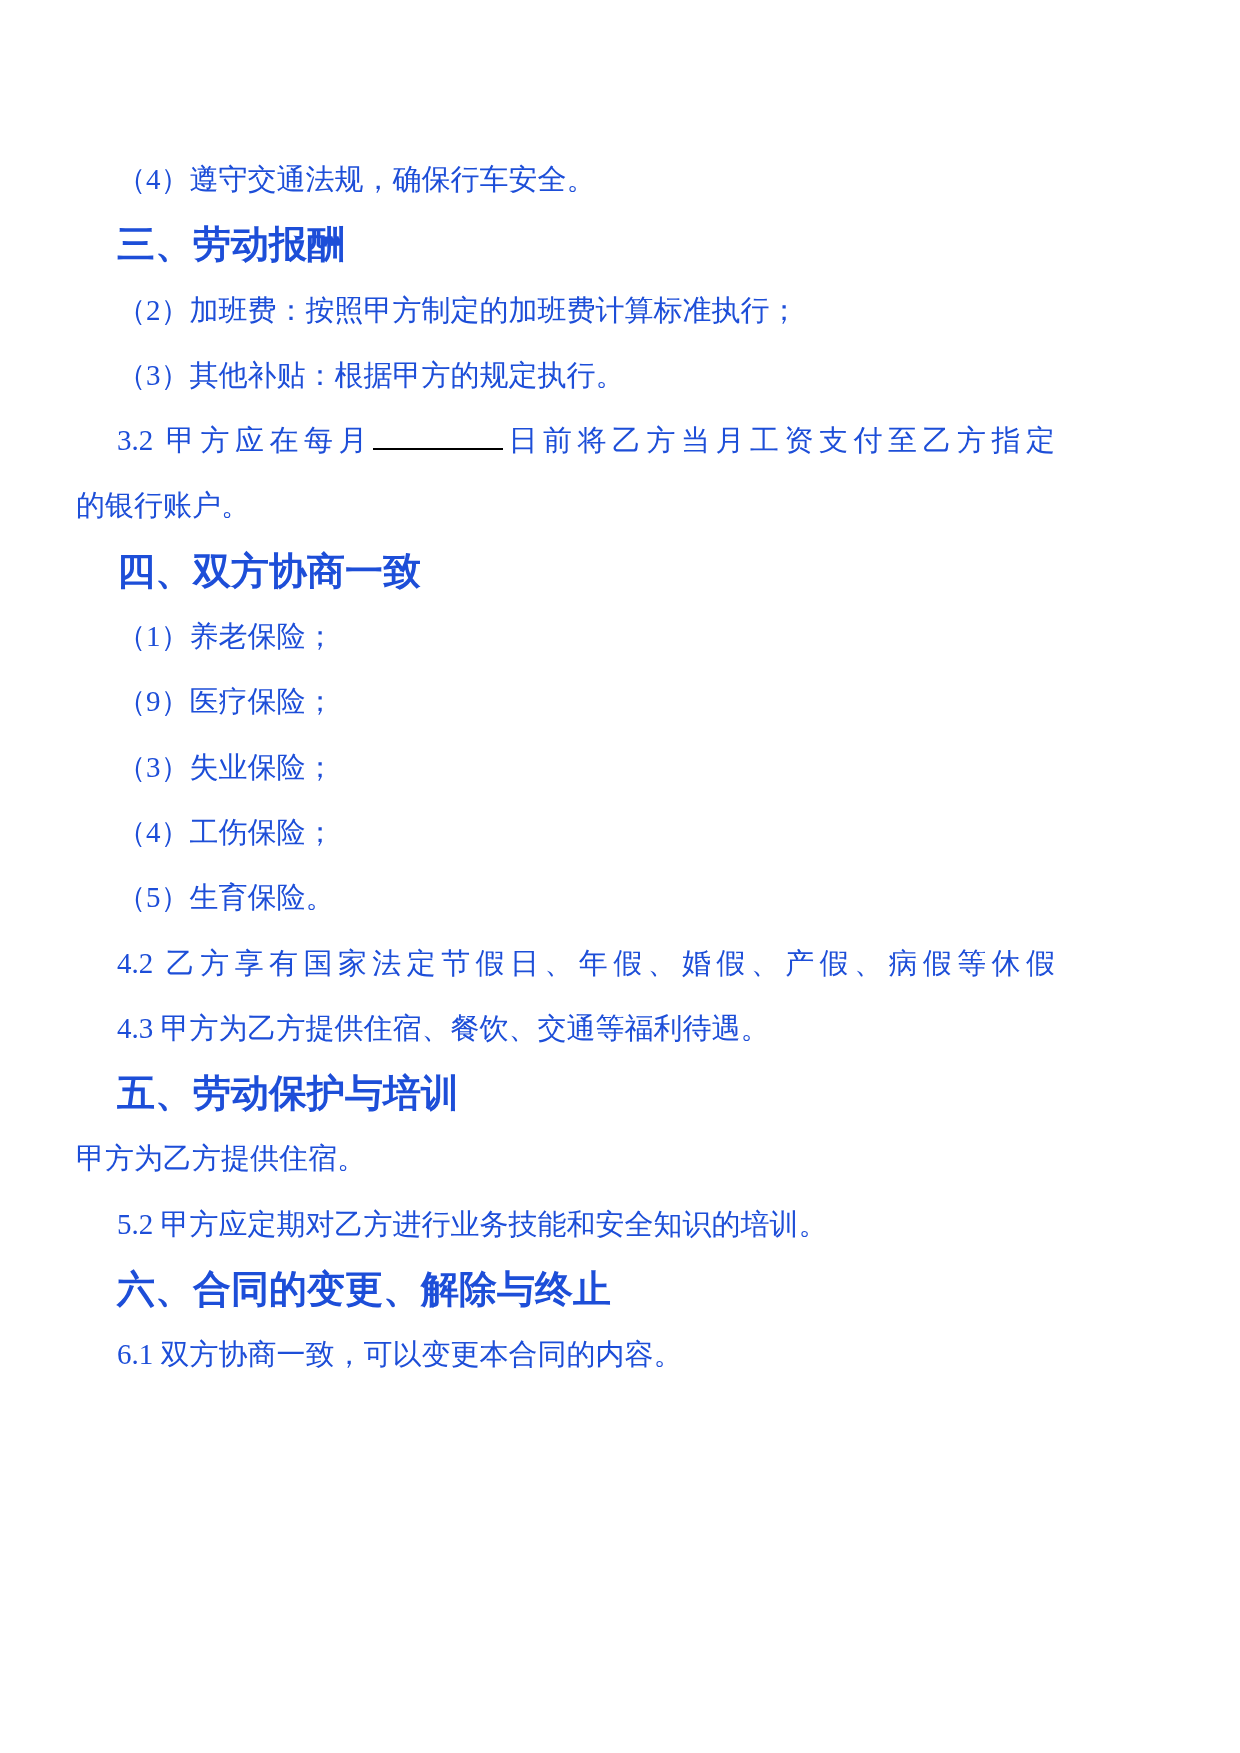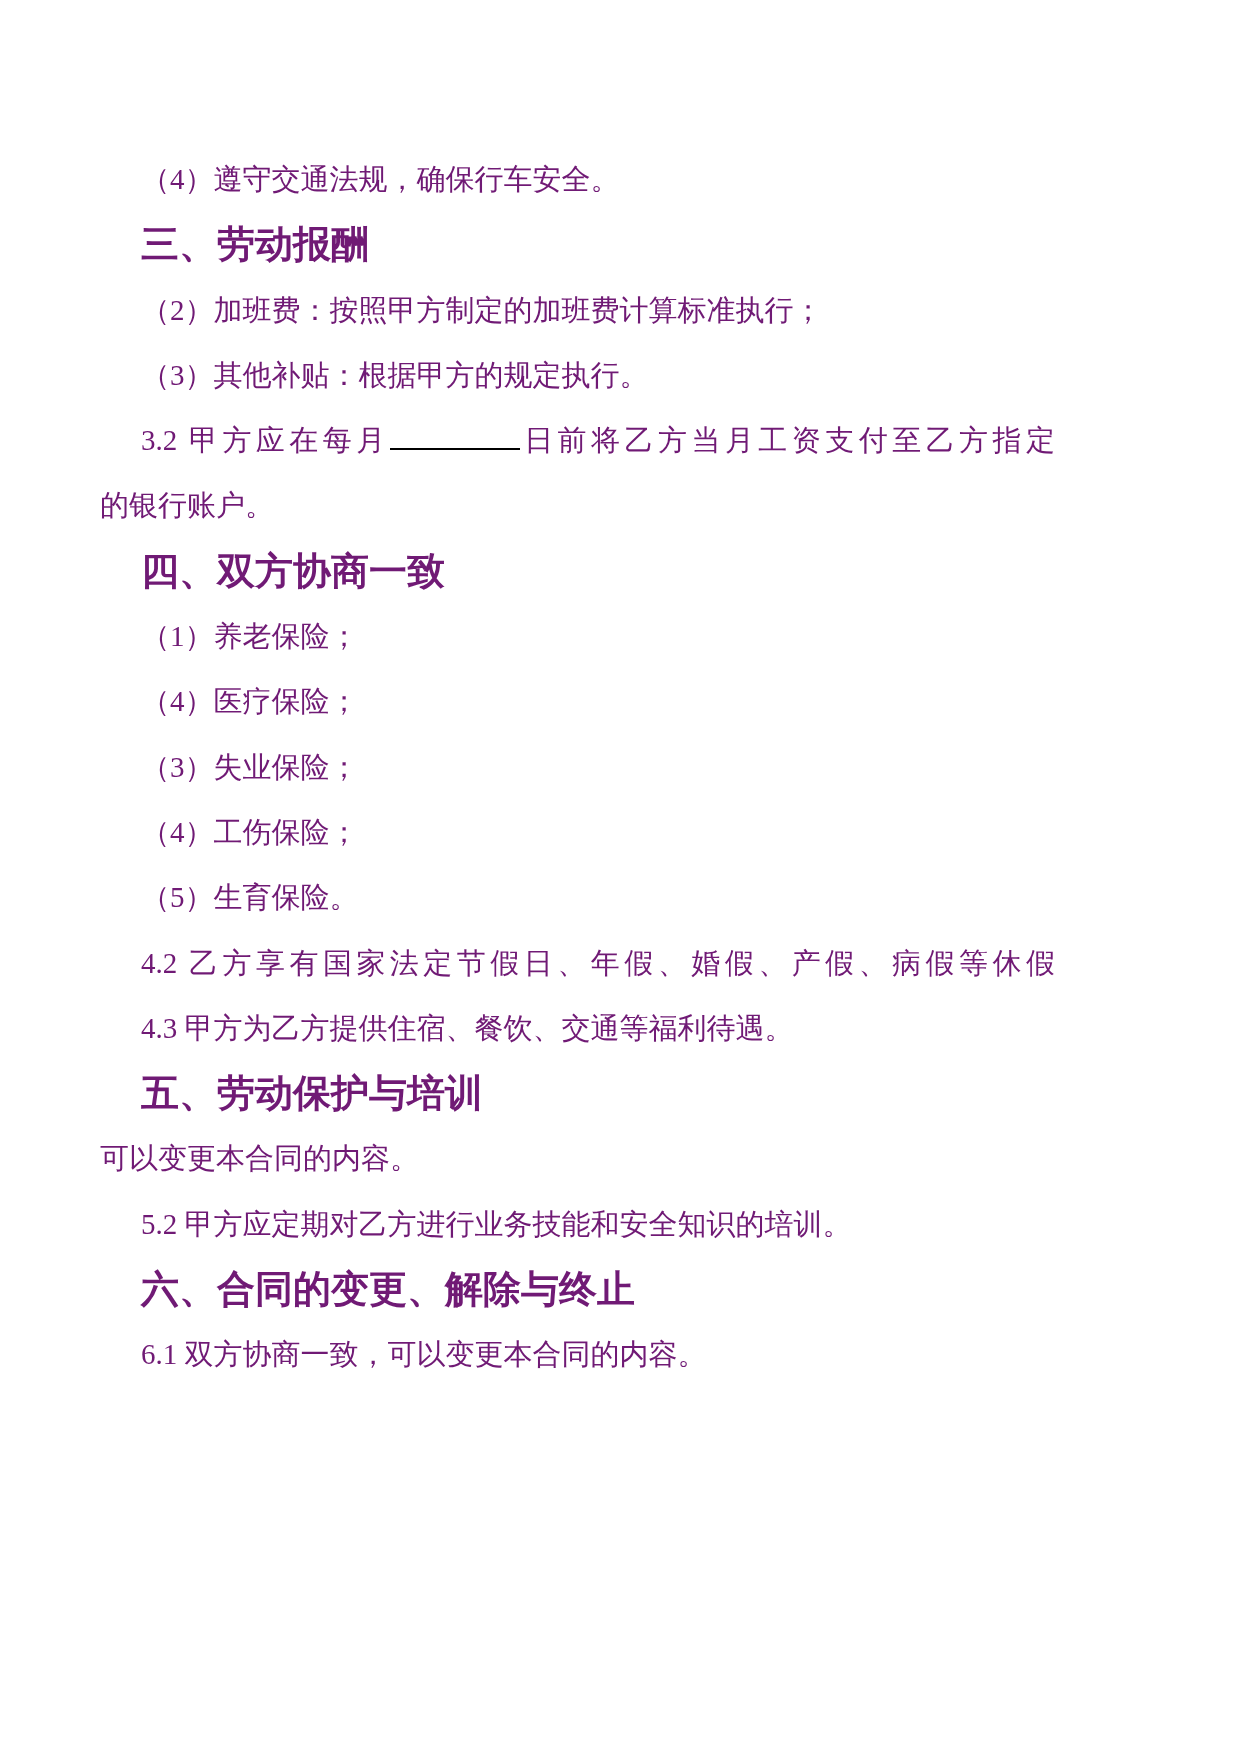--- a/index.html
+++ b/index.html
@@ -6,24 +6,24 @@
     margin: 0;
     padding: 0;
     background: #ffffff;
   }
   .page {
     position: relative;
     width: 1240px;
     height: 1753px;
     background: #ffffff;
     box-sizing: border-box;
-    padding: 147px 185px 0 100px;
+    padding: 147px 185px 0 76px;
     font-family: "Liberation Serif", "DejaVu Serif", serif;
     font-size: 29px;
-    color: #701a75;
+    color: #1d4ed8;
     overflow: hidden;
   }
   .para { margin: 0; }
   .line {
     line-height: 65.3px;
     height: 65.3px;
     white-space: nowrap;
     text-align: justify;
     text-align-last: left;
   }
@@ -65,42 +65,42 @@
         <div class="line indent justify"><span>3.2 甲方应在每月</span><span class="blank" style="width: 130px;"></span><span>日前将乙方当月工资支付至乙方指定</span></div>
         <div class="line"><span>的银行账户。</span></div>
       </div>
       <div class="para heading">
         <div class="line indent"><span>四、双方协商一致</span></div>
       </div>
       <div class="para body">
         <div class="line indent"><span>（1）养老保险；</span></div>
       </div>
       <div class="para body">
-        <div class="line indent"><span>（4）医疗保险；</span></div>
+        <div class="line indent"><span>（9）医疗保险；</span></div>
       </div>
       <div class="para body">
         <div class="line indent"><span>（3）失业保险；</span></div>
       </div>
       <div class="para body">
         <div class="line indent"><span>（4）工伤保险；</span></div>
       </div>
       <div class="para body">
         <div class="line indent"><span>（5）生育保险。</span></div>
       </div>
       <div class="para body">
         <div class="line indent justify"><span>4.2 乙方享有国家法定节假日、年假、婚假、产假、病假等休假</span></div>
       </div>
       <div class="para body">
         <div class="line indent"><span>4.3 甲方为乙方提供住宿、餐饮、交通等福利待遇。</span></div>
       </div>
       <div class="para heading">
         <div class="line indent"><span>五、劳动保护与培训</span></div>
       </div>
       <div class="para body">
-        <div class="line"><span>可以变更本合同的内容。</span></div>
+        <div class="line"><span>甲方为乙方提供住宿。</span></div>
       </div>
       <div class="para body">
         <div class="line indent"><span>5.2 甲方应定期对乙方进行业务技能和安全知识的培训。</span></div>
       </div>
       <div class="para heading">
         <div class="line indent"><span>六、合同的变更、解除与终止</span></div>
       </div>
       <div class="para body">
         <div class="line indent"><span>6.1 双方协商一致，可以变更本合同的内容。</span></div>
       </div>

